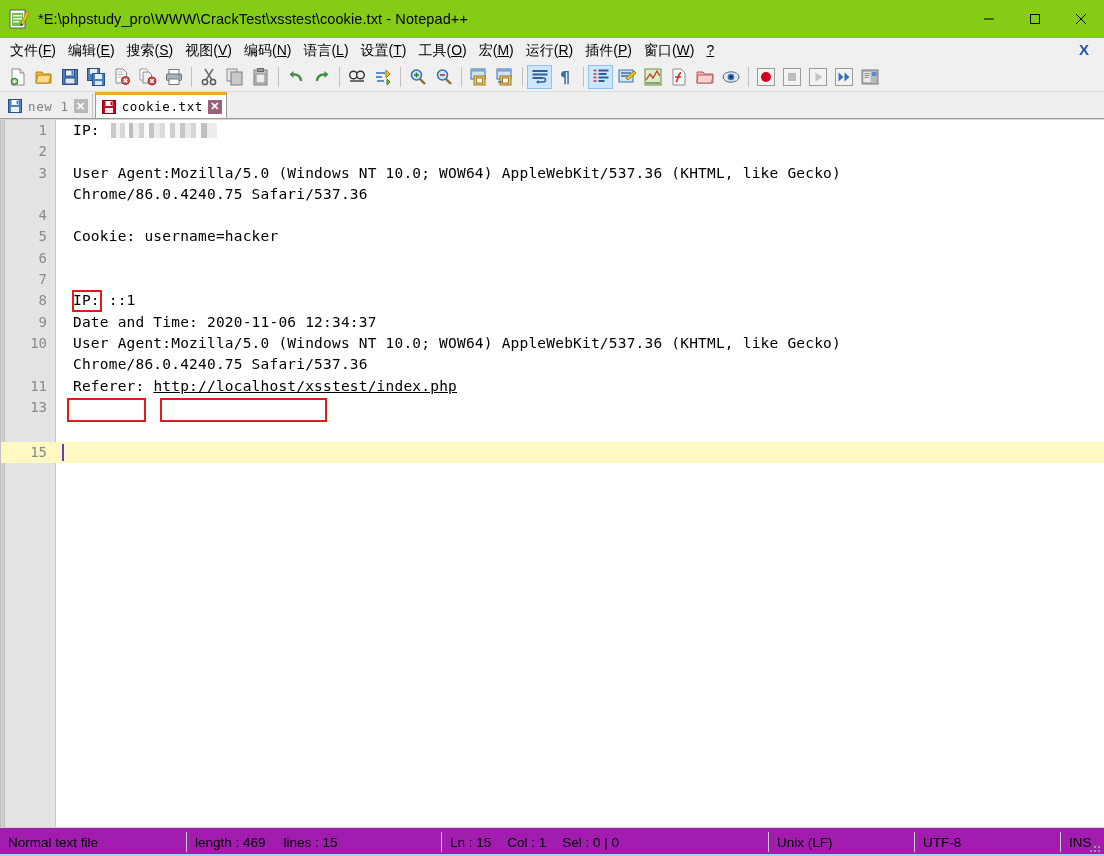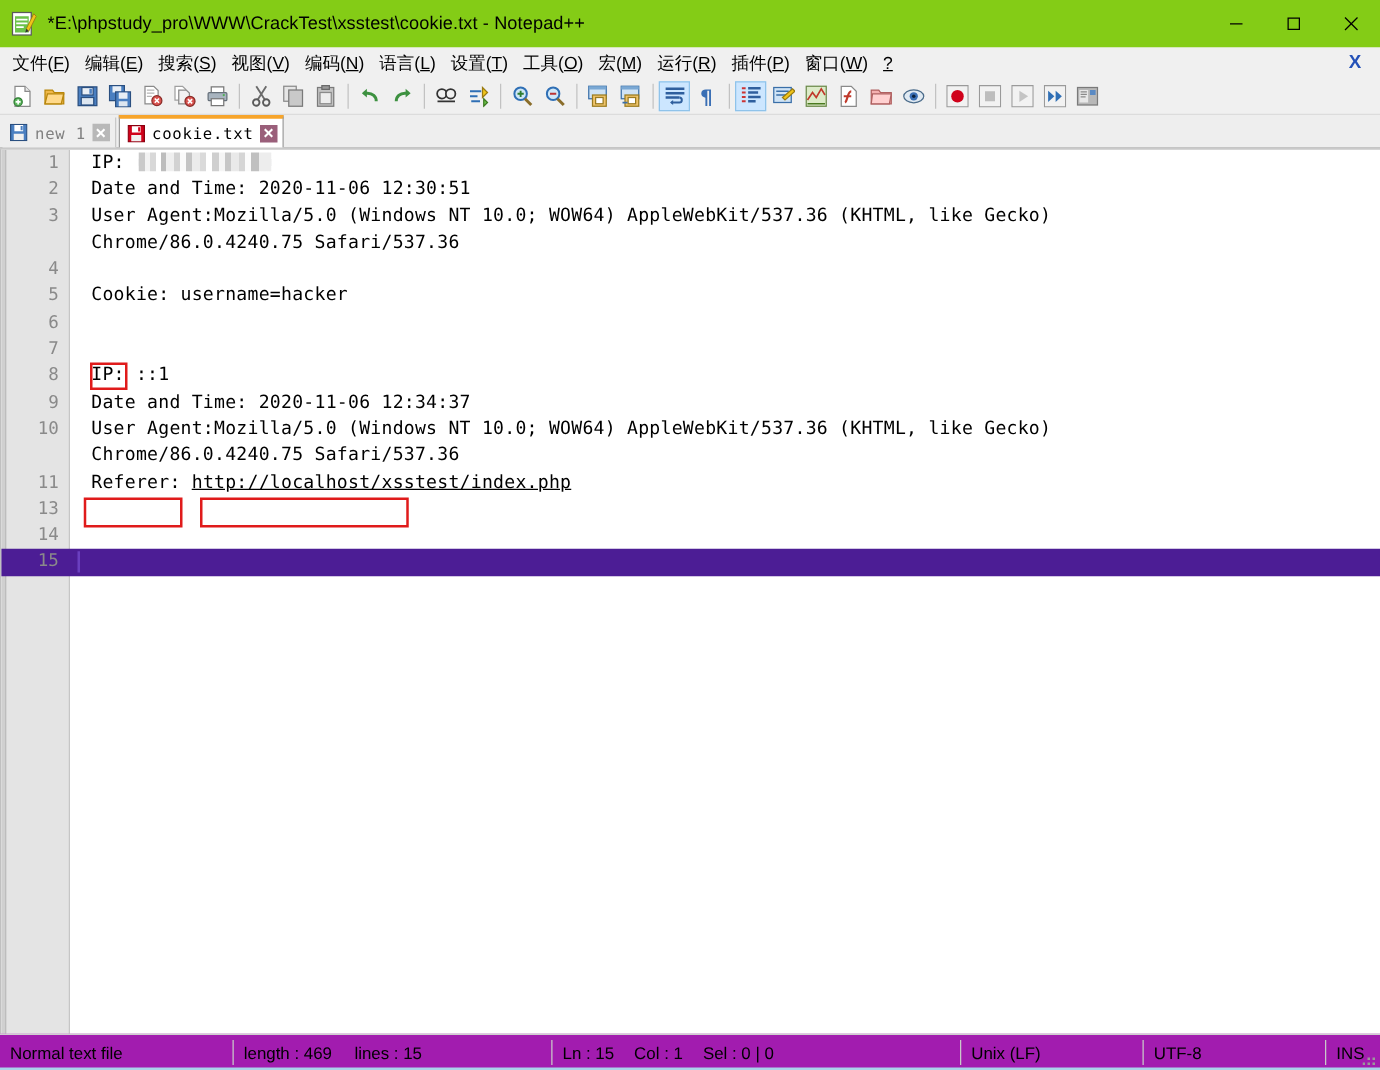--- a/index.html
+++ b/index.html
@@ -180,21 +180,22 @@
     line-height: 21.3px;
   }
   .crow {
     position: relative;
     height: 21.3px;
     display: flex;
     align-items: center;
     white-space: pre;
   }
   .crow.current {
-    background: #4c1d95;
+    background: #fef9c3;
+    margin-top: 24px;
   }
   .lnum {
     width: 55px;
     flex: 0 0 55px;
     text-align: right;
     padding-right: 9px;
     box-sizing: border-box;
     color: #8a8a8a;
     font-size: 14px;
   }
@@ -639,34 +640,33 @@
         <span class="tab-close">✕</span>
       </div>
     </div>
 
   <div class="editor">
     <div class="gutter">
       <div class="gutter-edge"></div>
     </div>
     <div class="code-area" id="code-area">
         <div class="crow"><div class="lnum">1</div><div class="ctext"><span>IP: </span><span class="blur-ip"></span></div></div>
-        <div class="crow"><div class="lnum">2</div><div class="ctext"><span>Date and Time: 2020-11-06 12:30:51</span></div></div>
+        <div class="crow"><div class="lnum">2</div></div>
         <div class="crow"><div class="lnum">3</div><div class="ctext"><span>User Agent:Mozilla/5.0 (Windows NT 10.0; WOW64) AppleWebKit/537.36 (KHTML, like Gecko)</span></div></div>
         <div class="crow"><div class="lnum"></div><div class="ctext"><span>Chrome/86.0.4240.75 Safari/537.36</span></div></div>
         <div class="crow"><div class="lnum">4</div></div>
         <div class="crow"><div class="lnum">5</div><div class="ctext"><span>Cookie: username=hacker</span></div></div>
         <div class="crow"><div class="lnum">6</div><div class="ctext"><span></span></div></div>
         <div class="crow"><div class="lnum">7</div><div class="ctext"><span></span></div></div>
         <div class="crow"><div class="lnum">8</div><div class="ctext"><span>IP: ::1</span></div></div>
         <div class="crow"><div class="lnum">9</div><div class="ctext"><span>Date and Time: 2020-11-06 12:34:37</span></div></div>
         <div class="crow"><div class="lnum">10</div><div class="ctext"><span>User Agent:Mozilla/5.0 (Windows NT 10.0; WOW64) AppleWebKit/537.36 (KHTML, like Gecko)</span></div></div>
         <div class="crow"><div class="lnum"></div><div class="ctext"><span>Chrome/86.0.4240.75 Safari/537.36</span></div></div>
         <div class="crow"><div class="lnum">11</div><div class="ctext"><span>Referer: </span><span class="url">http://localhost/xsstest/index.php</span></div></div>
         <div class="crow"><div class="lnum">13</div><div class="ctext"><span></span></div></div>
-        <div class="crow"><div class="lnum">14</div><div class="ctext"><span></span></div></div>
         <div class="crow current"><div class="lnum">15</div><div class="ctext"><span></span></div><div class="caret"></div></div>
       </div>
     <div id="annot-layer">
         <div class="annot" style="left: 71px; top: 170px; width: 30px; height: 22px; border-color: rgb(224, 27, 27);"></div>
         <div class="annot" style="left: 66px; top: 278px; width: 79px; height: 24px; border-color: rgb(224, 27, 27);"></div>
         <div class="annot" style="left: 159px; top: 278px; width: 167px; height: 24px; border-color: rgb(224, 27, 27);"></div>
       </div>
   </div>
 
   <div class="statusbar">

